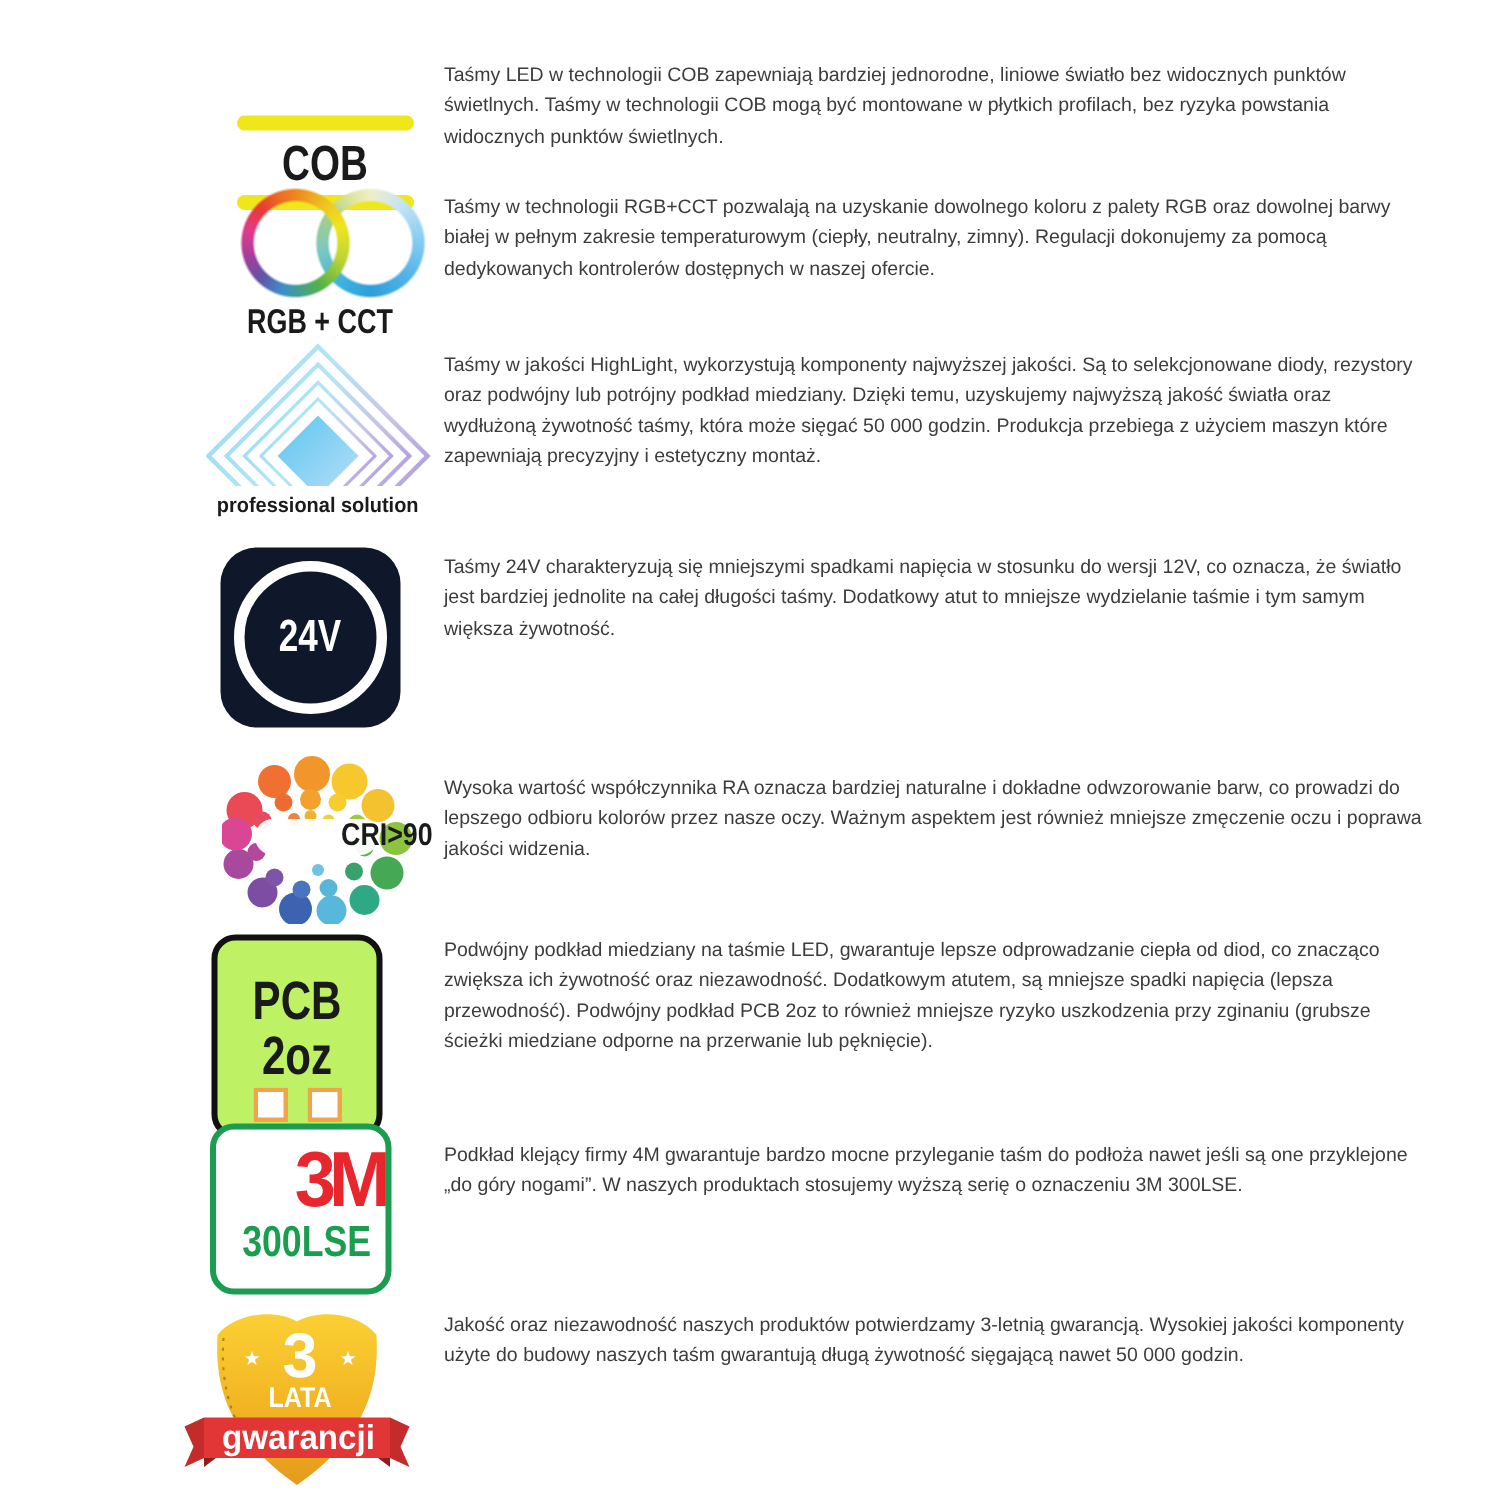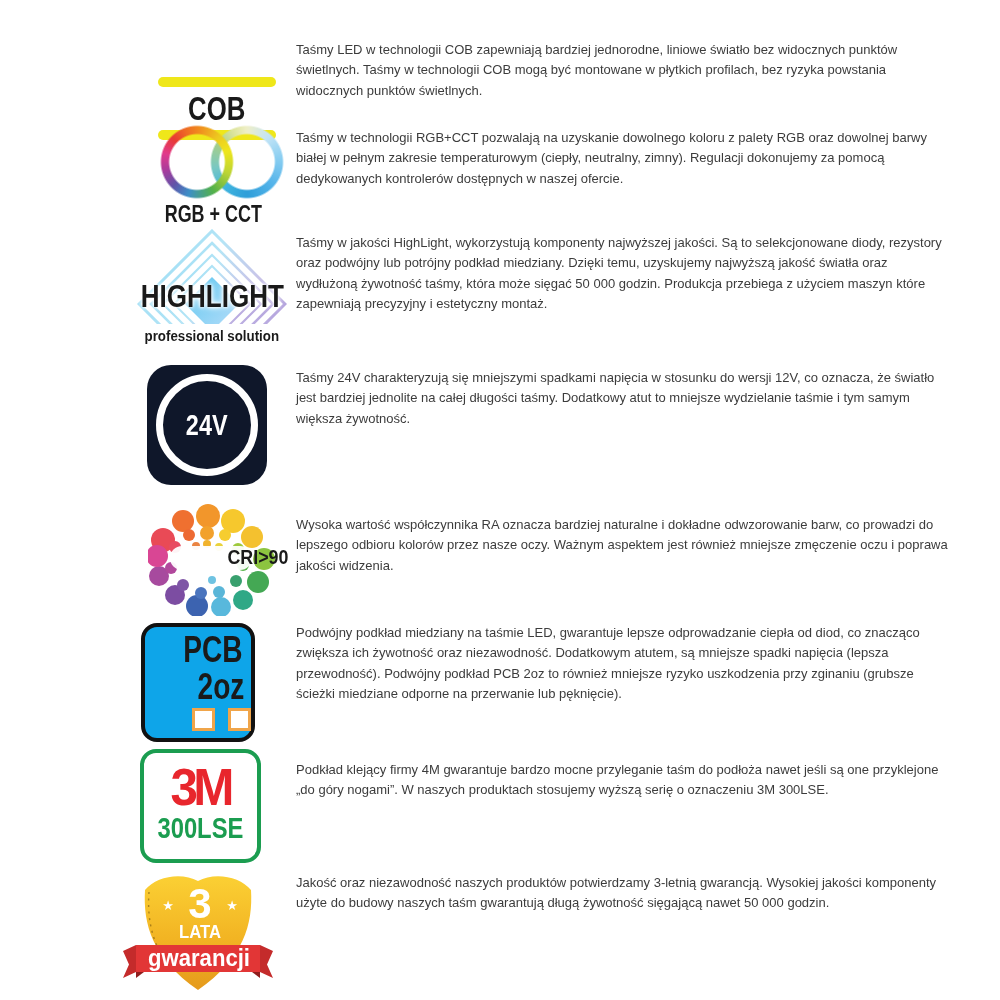--- a/index.html
+++ b/index.html
@@ -40,27 +40,27 @@
   
   .v24{left:147px;top:365px;width:120px;height:120px;border-radius:24px;background:#0f172a;}
   .v24-ring{position:absolute;inset:9px;border:7px solid #fff;border-radius:50%;}
   .v24-label{position:absolute;inset:0;display:flex;align-items:center;justify-content:center;}
   .v24-label .cond{color:#fff;font-size:30px;}
   
   .cri-label-box{left:148px;top:545px;width:130px;padding-left:45px;}
   .cri-label{font-size:21px;transform:scaleX(0.85);}
   
   .pcb{left:141px;top:623px;width:106px;height:107px;border:4px solid #111;border-radius:16px;
-       background:#0ea5e9;display:flex;flex-direction:column;align-items:flex-end;padding-top:4px;}
+       background:#bef264;display:flex;flex-direction:column;align-items:center;padding-top:21px;}
   .pcb .cond{font-size:36px;line-height:37px;}
   .pads{display:flex;gap:13px;margin-top:3px;}
   .pad{width:17px;height:17px;border:3px solid #f0a54a;background:#fff;}
   
   .m3{left:140px;top:749px;width:113px;height:106px;border:4px solid #1b9d50;border-radius:16px;
-      background:#fff;display:flex;flex-direction:column;align-items:center;}
+      background:#fff;display:flex;flex-direction:column;align-items:flex-end;}
   .m3-brand{font-weight:900;font-size:52px;line-height:52px;letter-spacing:-5px;color:#e8262d;
       transform:scaleX(0.95);margin-top:8px;}
   .m3-series{font-size:29px;line-height:30px;color:#1b9d50;transform:scaleX(0.82);}
 </style>
 </head>
 <body>
 
 <div class="page">
 
   <div class="abs cob-wrap">
@@ -95,23 +95,20 @@
       </linearGradient>
     </defs>
     <g fill="none">
       <path d="M75 2 L148 75 L75 148 L2 75 Z" stroke="url(#dg)" stroke-width="3"></path>
       <path d="M75 14 L136 75 L75 136 L14 75 Z" stroke="url(#dg)" stroke-width="2.6"></path>
       <path d="M75 26 L124 75 L75 124 L26 75 Z" stroke="url(#dg)" stroke-width="2.2"></path>
       <path d="M75 37 L113 75 L75 113 L37 75 Z" stroke="url(#dg)" stroke-width="2"></path>
       <path d="M75 48 L102 75 L75 102 L48 75 Z" fill="url(#dg2)"></path>
     </g>
   </svg>
-  <div class="abs center hl-title-box">
-      <span class="cond hl-title">HIGHLIGHT</span>
-    </div>
   <div class="abs center hl-sub-box">
       <span class="cond hl-sub">professional solution</span>
     </div>
   <p class="desc" style="top:233px">Taśmy w jakości HighLight, wykorzystują komponenty najwyższej jakości. Są to selekcjonowane diody, rezystory oraz podwójny lub potrójny podkład miedziany. Dzięki temu, uzyskujemy najwyższą jakość światła oraz wydłużoną żywotność taśmy, która może sięgać 50 000 godzin. Produkcja przebiega z użyciem maszyn które zapewniają precyzyjny i estetyczny montaż.</p>
 
   <div class="abs v24">
     <div class="v24-ring"></div>
     <div class="v24-label">
         <span class="cond">24V</span>
       </div>

